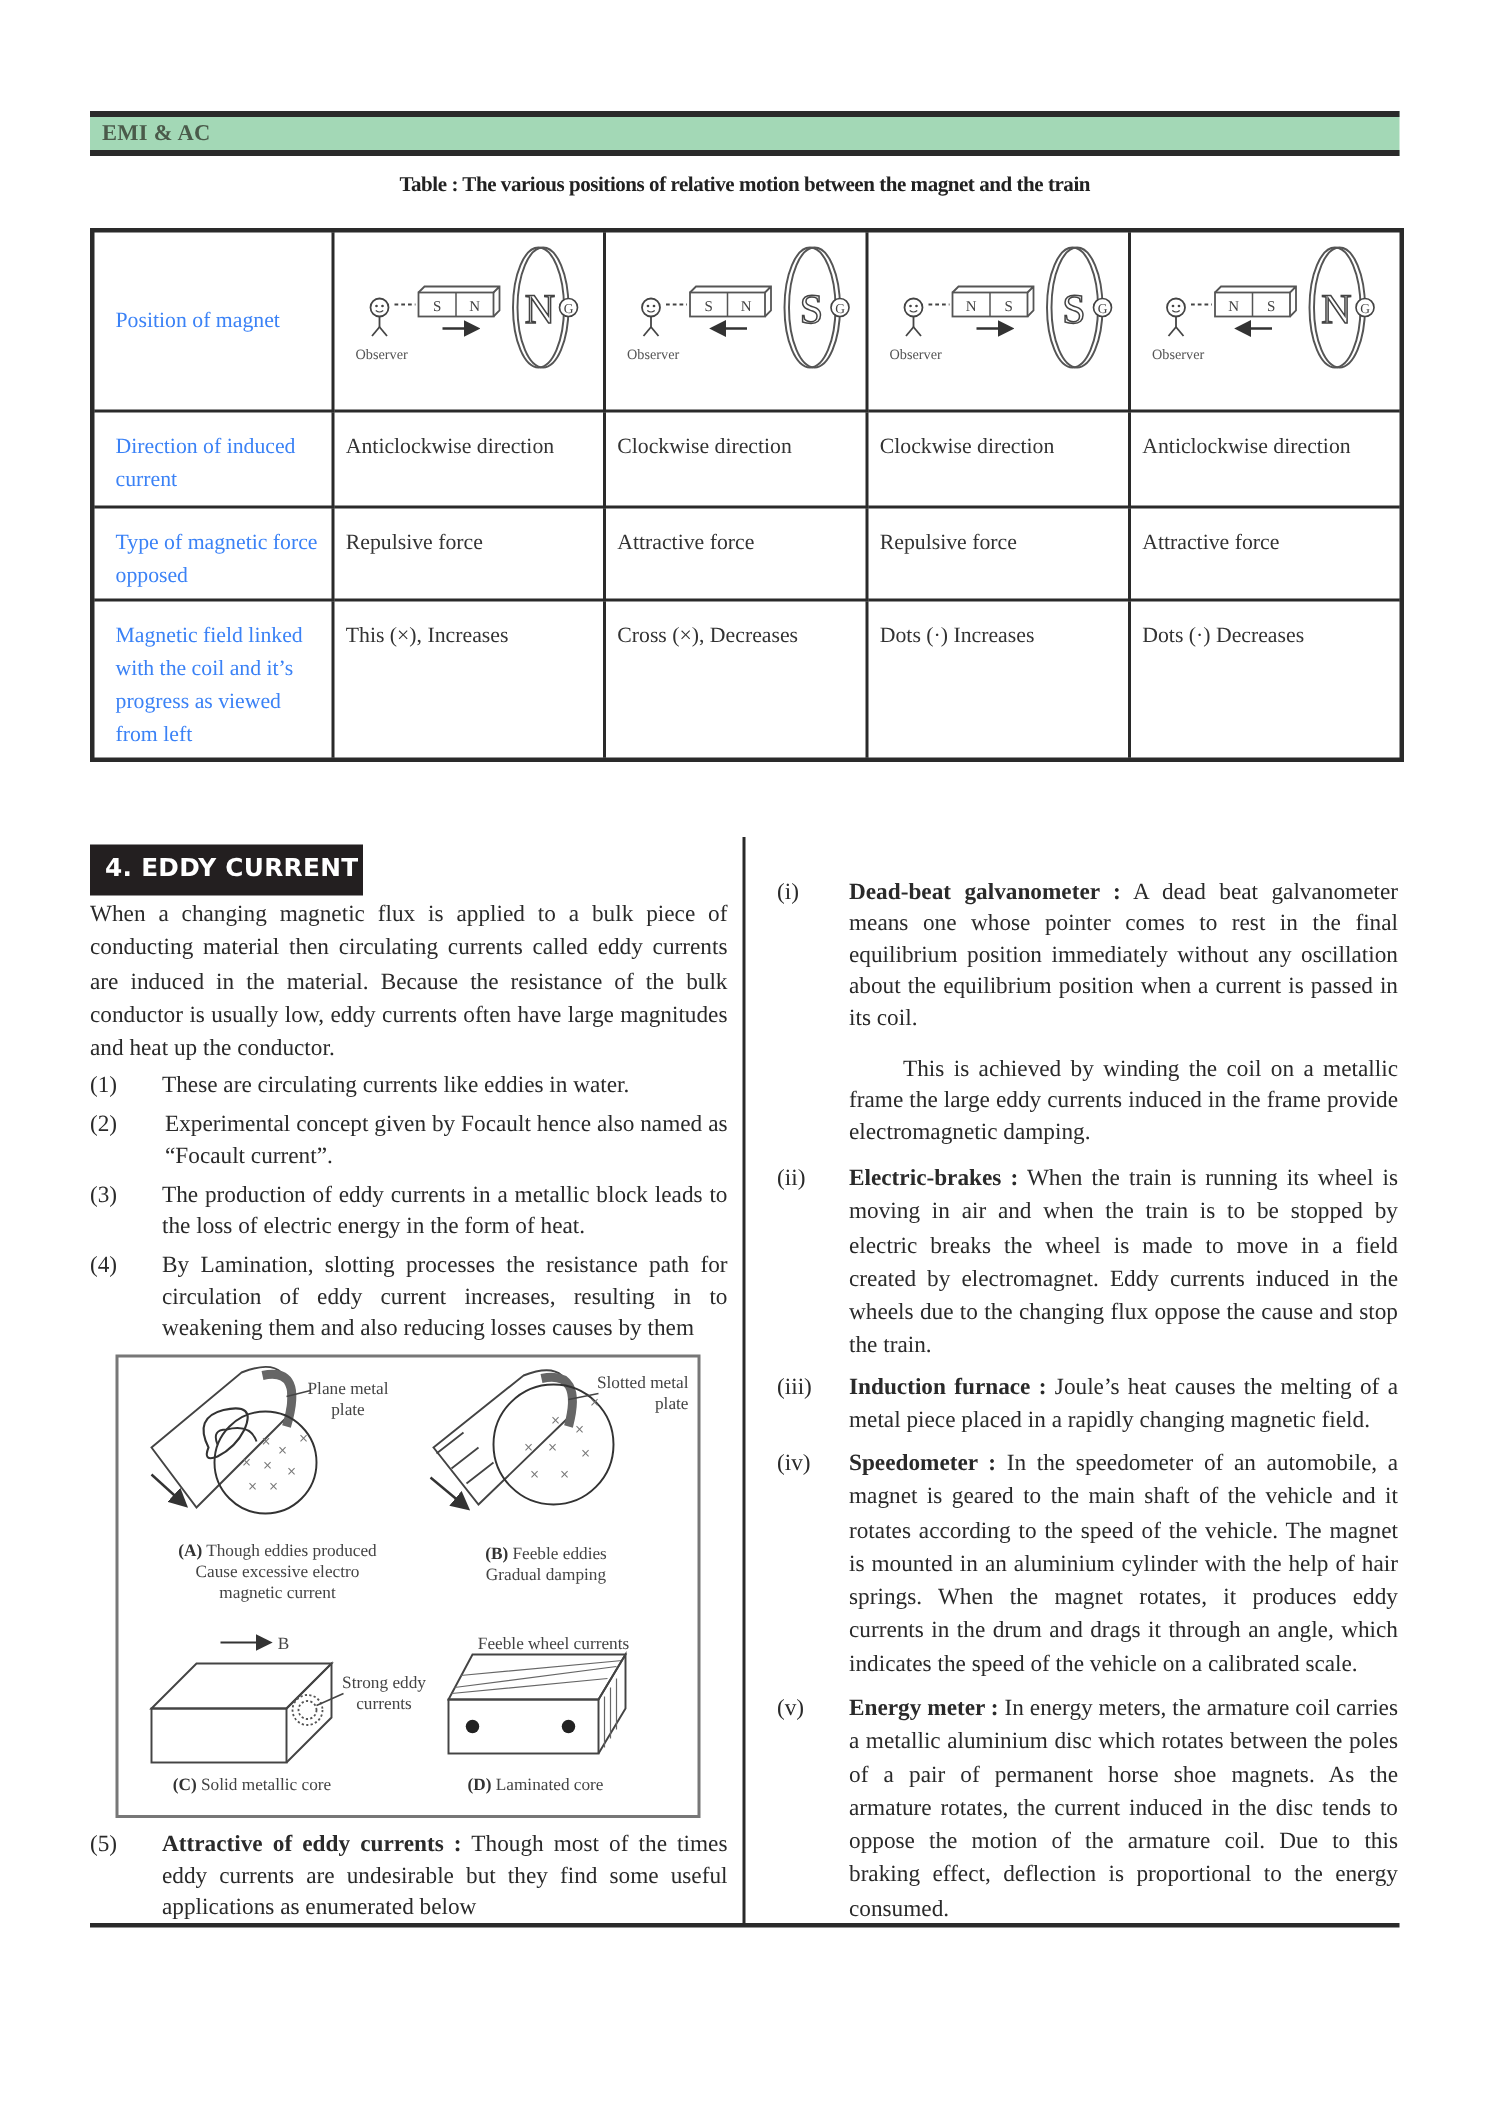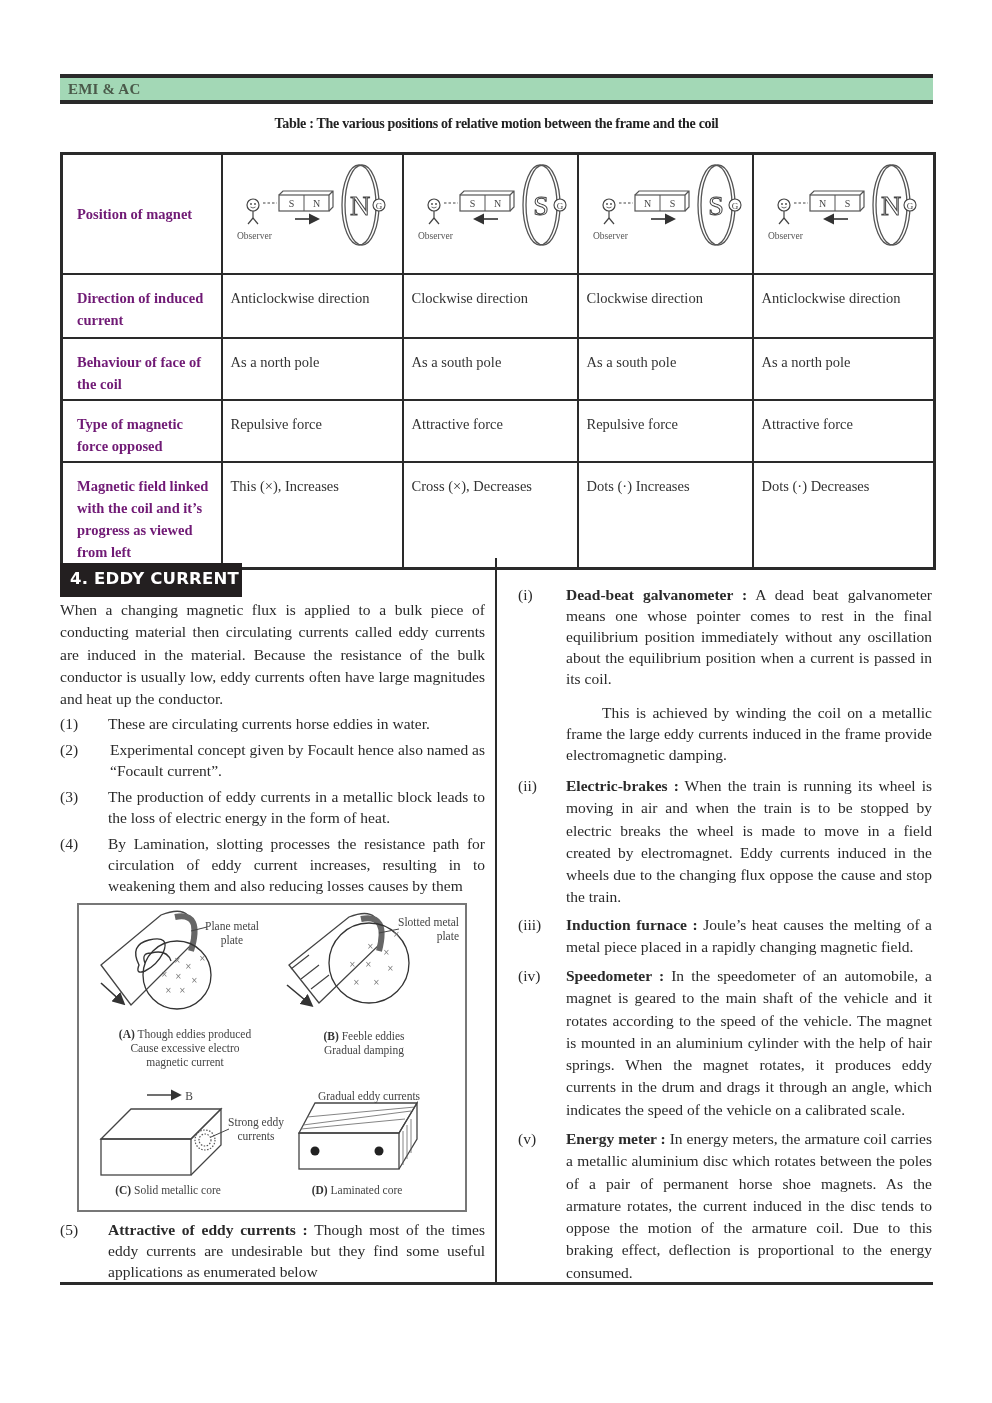--- a/index.html
+++ b/index.html
@@ -9,21 +9,21 @@
   .header-band { position: absolute; left: 60px; top: 74px; width: 873px; height: 30px;
     border-top: 4px solid #2a2a2a; border-bottom: 4px solid #2a2a2a; background: #a3d8b6; font-family: Liberation Serif, serif; }
   .header-band span { position: absolute; left: 8px; top: 3px; font-weight: bold; font-size: 15px; color: #4a5a4a; letter-spacing: 0.2px; }
 
   .table-caption { position: absolute; left: 60px; top: 116px; width: 873px; text-align: center;
     font-size: 14px; font-weight: bold; letter-spacing: -0.3px; }
 
   table.relmotion { position: absolute; left: 60px; top: 152px; width: 873px; border-collapse: collapse;
     border: 3px solid #2a2a2a; table-layout: fixed; }
   table.relmotion td { border: 2px solid #2a2a2a; vertical-align: top; font-size: 14.5px; line-height: 22px; padding: 12px 8px 4px 8px; color: #333; }
-  table.relmotion td.rowhead { font-weight: bold; padding-left: 14px; color: #701a75; }
+  table.relmotion td.rowhead { font-weight: normal; padding-left: 14px; color: #3b82f6; }
   table.relmotion tr.pos-row td { height: 120px; vertical-align: middle; padding: 0; }
   table.relmotion tr.pos-row td.rowhead { padding-left: 14px; }
   .fig-cell { position: relative; width: 100%; height: 118px; }
 
   .col-divider { position: absolute; left: 495px; top: 558px; width: 2px; height: 725px; background: #2a2a2a; }
 
   .section-title { position: absolute; left: 60px; top: 563px; height: 34px; width: 182px; background: #231f20;
     color: #fff; font-family: "DejaVu Sans", "Liberation Sans", sans-serif; font-weight: bold; font-size: 16.5px;
     padding: 6px 0 0 10px; letter-spacing: 0.2px; }
 
@@ -40,21 +40,21 @@
 
   .bottom-rule { position: absolute; left: 60px; top: 1282px; width: 873px; height: 3px; background: #2a2a2a; }
 </style>
 </head>
 <body>
 
 <div class="header-band">
   <span>EMI &amp; AC</span>
 </div>
 
-<div class="table-caption">Table : The various positions of relative motion between the frame and the coil</div>
+<div class="table-caption">Table : The various positions of relative motion between the magnet and the train</div>
 
 <table class="relmotion">
   <colgroup>
     <col style="width:160px">
       <col style="width:181px">
       <col style="width:175px">
       <col style="width:175px">
       <col style="width:182px">
   </colgroup>
   <tbody>
@@ -209,27 +209,20 @@
   </svg>
 </div>
         </td>
   </tr>
   <tr style="height:64px">
     <td class="rowhead">Direction of induced current</td>
     <td>Anticlockwise direction</td>
     <td>Clockwise direction</td>
     <td>Clockwise direction</td>
     <td>Anticlockwise direction</td>
-  </tr>
-  <tr style="height:56px">
-    <td class="rowhead">Behaviour of face of the coil</td>
-    <td>As a north pole</td>
-    <td>As a south pole</td>
-    <td>As a south pole</td>
-    <td>As a north pole</td>
   </tr>
   <tr style="height:52px">
     <td class="rowhead">Type of magnetic force opposed</td>
     <td>Repulsive force</td>
     <td>Attractive force</td>
     <td>Repulsive force</td>
     <td>Attractive force</td>
   </tr>
   <tr style="height:100px">
     <td class="rowhead">Magnetic field linked with the coil and it’s progress as viewed from left</td>
@@ -242,21 +235,21 @@
   </table>
 
 <div class="col-divider"></div>
 
 <div class="section-title">4.  EDDY CURRENT</div>
 
 <div class="para" style="left:60px; top:599px; width:425px;">When a changing magnetic flux is applied to a bulk piece of conducting material then circulating currents called eddy currents are induced in the material. Because the resistance of the bulk conductor is usually low, eddy currents often have large magnitudes and heat up the conductor.</div>
 
 <div class="item" style="left:60px; top:713px; width:425px; height:22px;">
   <span class="num">(1)</span>
-  <span class="body">These are circulating currents horse eddies in water.</span>
+  <span class="body">These are circulating currents like eddies in water.</span>
 </div>
 <div class="item" style="left:60px; top:739px; width:425px; height:44px;">
   <span class="num">(2)</span>
   <span class="body" style="left:50px">Experimental concept given by Focault hence also named as “Focault current”.</span>
 </div>
 <div class="item" style="left:60px; top:786px; width:425px; height:44px;">
   <span class="num">(3)</span>
   <span class="body">The production of eddy currents in a metallic block leads to the loss of electric energy in the form of heat.</span>
 </div>
 <div class="item" style="left:60px; top:833px; width:425px; height:66px;">
@@ -337,21 +330,21 @@
     <b>(A)</b><span> Though eddies produced</span><br>
     <span>Cause excessive electro</span><br>
     <span>magnetic current</span>
   </div>
   <div class="fig-label" style="left:210px; top:124px; width:150px;">
     <b>(B)</b><span> Feeble eddies</span><br>
     <span>Gradual damping</span>
   </div>
   <div class="fig-label" style="left:100px; top:184px; width:20px;">B</div>
   <div class="fig-label" style="left:146px; top:210px; width:62px;">Strong eddy currents</div>
-  <div class="fig-label" style="left:230px; top:184px; width:120px;">Gradual eddy currents</div>
+  <div class="fig-label" style="left:230px; top:184px; width:120px;">Feeble wheel currents</div>
   <div class="fig-label" style="left:14px; top:278px; width:150px;">
     <b>(C)</b><span> Solid metallic core</span>
   </div>
   <div class="fig-label" style="left:218px; top:278px; width:120px;">
     <b>(D)</b><span> Laminated core</span>
   </div>
 </div>
 
 <div class="item" style="left:60px; top:1219px; width:425px; height:66px;">
   <span class="num">(5)</span>

